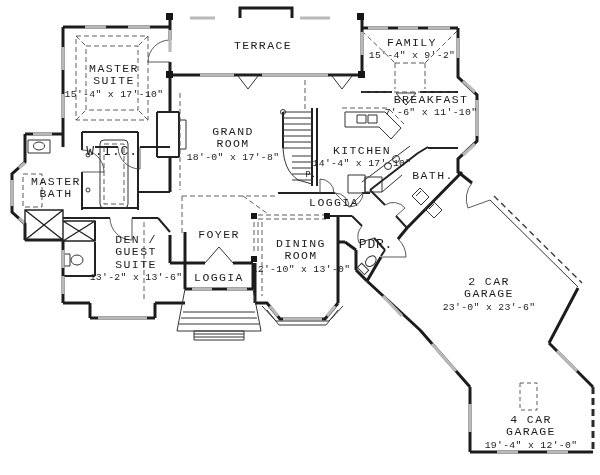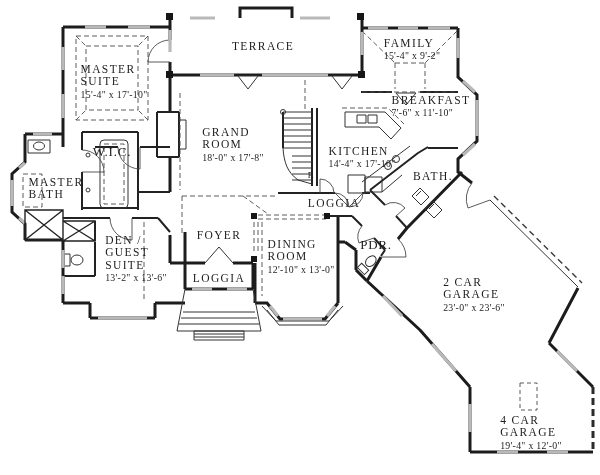--- a/index.html
+++ b/index.html
@@ -3,21 +3,21 @@
 <meta charset="utf-8">
 <style>
   html,body{margin:0;padding:0;background:#e9e9e9;}
   #stage{
     position:relative;width:600px;height:475px;background:#ffffff;
     font-family:"Liberation Serif","DejaVu Serif",serif;overflow:hidden;
   }
   #plan-svg{position:absolute;left:0;top:0;}
   .lbl{
     position:absolute;transform:translate(-50%,-50%);
-    color:#1d1d1d;pointer-events:none;
+    text-align:center;color:#1d1d1d;pointer-events:none;font-family:Liberation Mono, monospace;
   }
   .nm{font-size:11.5px;letter-spacing:1.4px;line-height:1.08;white-space:pre-line;}
   .dm{font-size:9.8px;letter-spacing:.3px;margin-top:1px;white-space:nowrap;}
   .sm .nm{font-size:13px;letter-spacing:.8px;}
   .xs .nm{font-size:8.5px;letter-spacing:.3px;}
 </style>
 </head>
 <body>
 
 <div id="stage">
@@ -206,21 +206,21 @@
       <div class="nm">LOGGIA</div>
     </div>
   <div class="lbl" style="left:301px;top:256px">
       <div class="nm">DINING
 ROOM</div>
       <div class="dm">12'-10" x 13'-0"</div>
     </div>
   <div class="lbl sm" style="left:376px;top:245px">
       <div class="nm">PDR.</div>
     </div>
-  <div class="lbl" style="left:474px;top:294px">
+  <div class="lbl" style="left:489px;top:294px">
       <div class="nm">2 CAR
 GARAGE</div>
       <div class="dm">23'-0" x 23'-6"</div>
     </div>
   <div class="lbl" style="left:531px;top:432px">
       <div class="nm">4 CAR
 GARAGE</div>
       <div class="dm">19'-4" x 12'-0"</div>
     </div>
   <div class="lbl xs" style="left:311px;top:176px">

